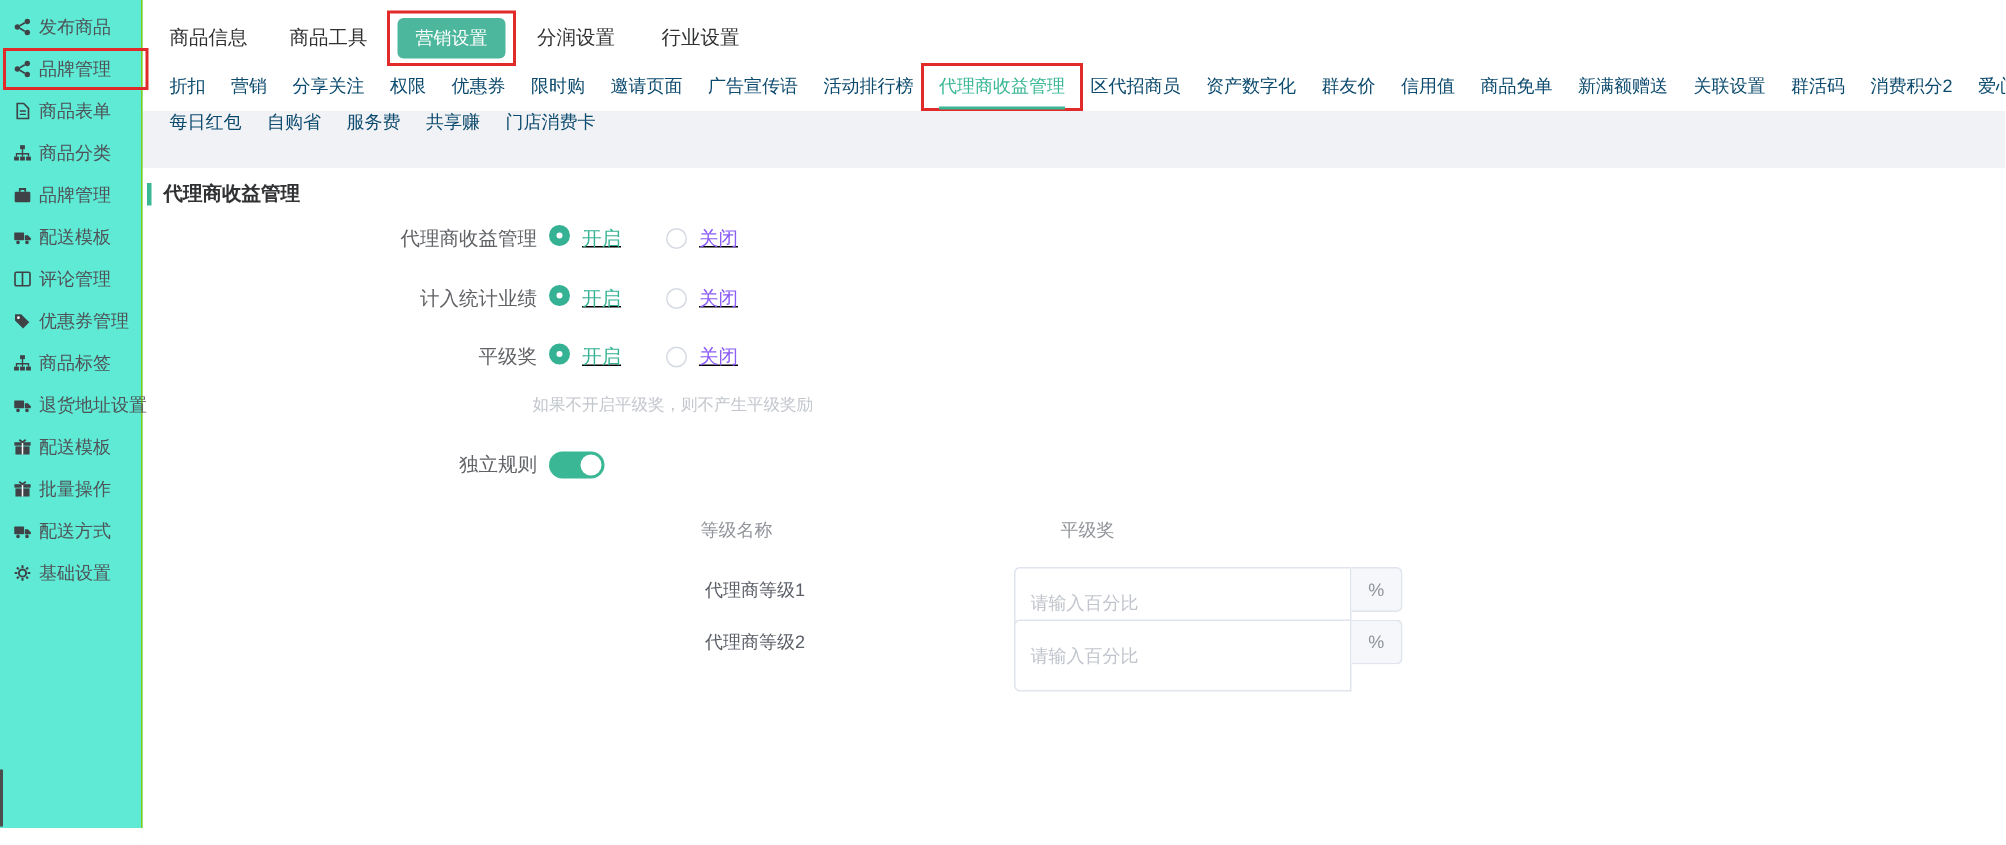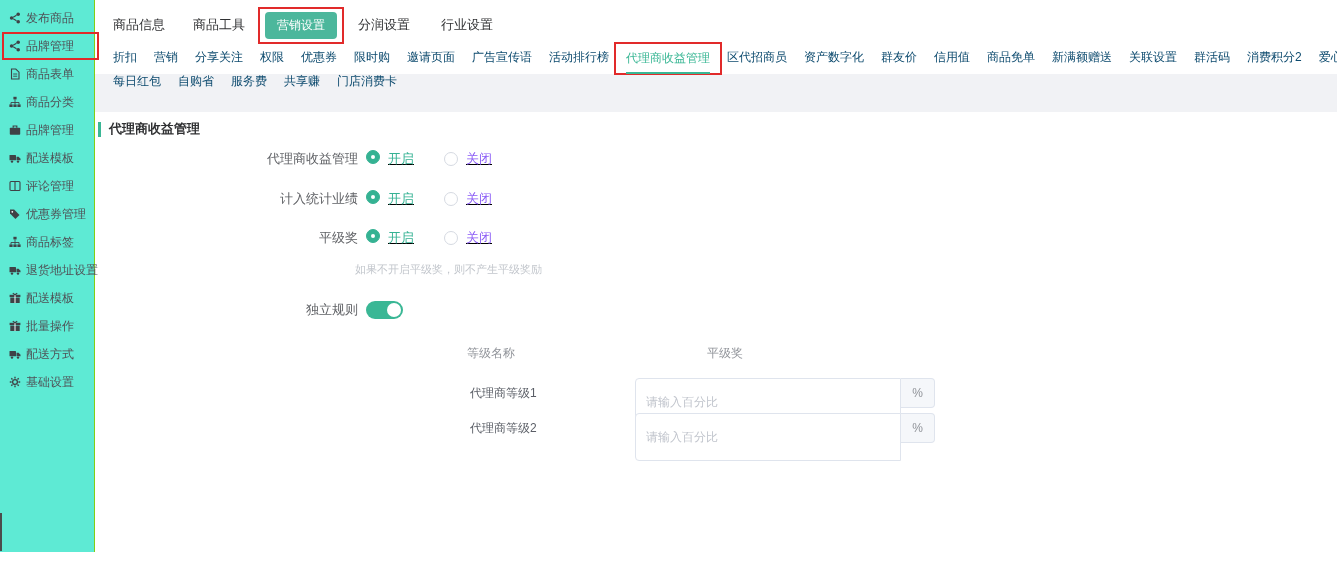--- a/index.html
+++ b/index.html
@@ -53,21 +53,21 @@
   .hint{position:absolute;left:260px;top:150px;font-size:11px;color:#c2c6cc;white-space:nowrap;}
 
   .switch{width:37px;height:18px;border-radius:9px;background:#3ab795;position:relative;cursor:pointer;display:inline-block;}
   .switch::after{content:'';position:absolute;width:14px;height:14px;border-radius:50%;background:#fff;right:2px;top:2px;}
 
   
   .tbl-head{position:absolute;top:233px;font-size:12px;color:#909399;white-space:nowrap;}
   .lvl-label{position:absolute;left:375px;height:30px;line-height:30px;font-size:12px;color:#5a5e66;white-space:nowrap;}
   .pct-input{position:absolute;left:540px;width:300px;height:30px;display:flex;box-sizing:border-box;}
   .pct-input input{flex:1;height:48px;box-sizing:border-box;border:1px solid #dfe4ed;border-radius:4px 0 0 4px;
-    padding:16px 10px;font-size:12px;color:#606266;outline:none;font-family:inherit;}
+    padding:16px 10px;font-size:12px;color:#606266;outline:none;font-family:inherit;margin-left:41px;}
   .pct-input input::placeholder{color:#c0c4cc;}
   .pct-suffix{width:34px;height:30px;box-sizing:border-box;border:1px solid #dfe4ed;border-left:none;
     border-radius:0 4px 4px 0;background:#f5f7fa;color:#909399;font-size:12px;
     display:flex;align-items:center;justify-content:center;}
 </style>
 </head>
 <body>
 
 <div id="screen">
 

